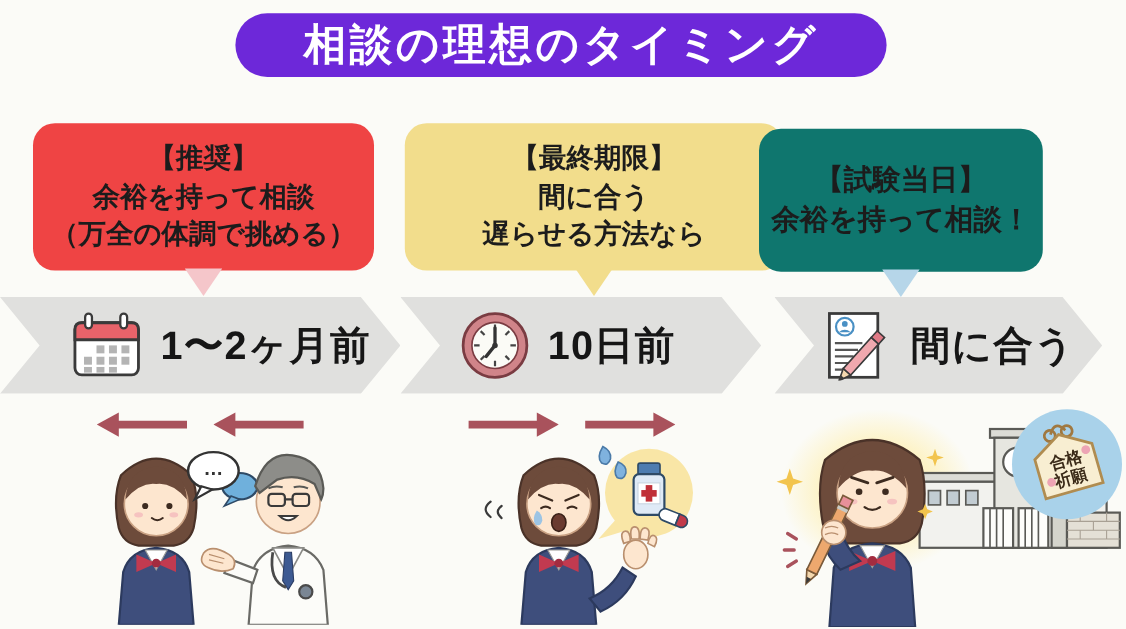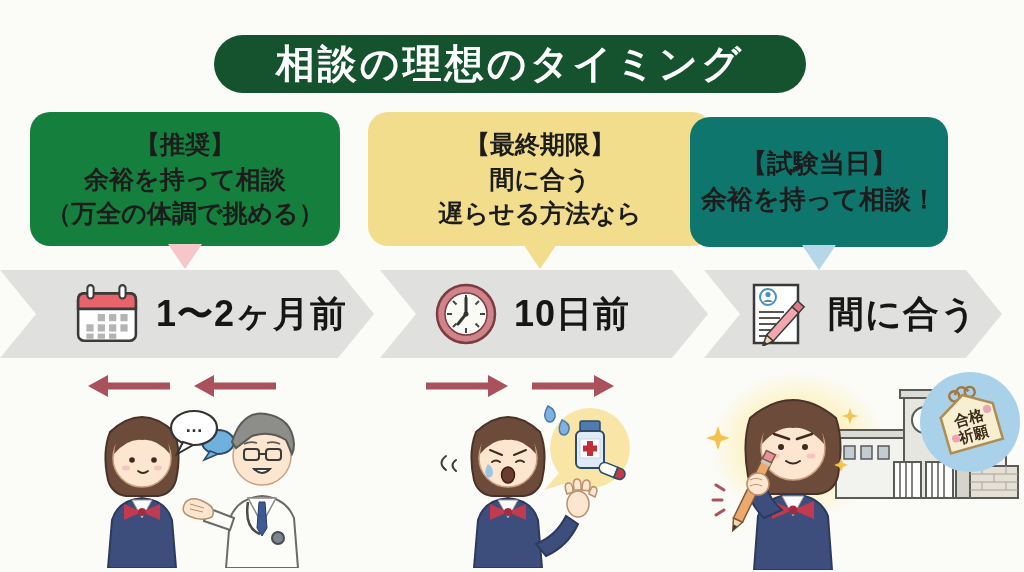--- a/index.html
+++ b/index.html
@@ -4,52 +4,52 @@
 <style>
   html,body{margin:0;padding:0;background:#fbfbf7;}
   .canvas{
     position:relative;width:1024px;height:572px;overflow:hidden;
     background:#fbfbf7;
     font-family:"Liberation Sans","DejaVu Sans",sans-serif;
     color:#1c1c1c;
   }
   
   .title-banner{
-    position:absolute;left:214px;top:35px;width:592px;height:58px;
-    background:#14532d;border-radius:30px;
+    position:absolute;left:214px;top:12px;width:592px;height:58px;
+    background:#6d28d9;border-radius:30px;
     display:flex;align-items:center;justify-content:center;
   }
   .title-banner span{
     color:#ffffff;font-size:39px;font-weight:bold;letter-spacing:3px;white-space:nowrap;
   }
   
   .bubble{
     position:absolute;top:112px;height:134px;border-radius:20px;
     display:flex;flex-direction:column;align-items:center;justify-content:center;
     font-weight:bold;font-size:25px;line-height:1.38;text-align:center;
   }
-  .bubble.pink{left:30px;width:310px;background:#15803d;}
+  .bubble.pink{left:30px;width:310px;background:#ef4444;}
   .bubble.yellow{left:368px;width:344px;background:#f2dd8c;}
   .bubble.blue{left:690px;top:117px;width:258px;height:130px;background:#0f766e;font-size:26px;}
   .tail{
     position:absolute;bottom:-23px;left:50%;margin-left:-17px;width:0;height:0;
     border-left:17px solid transparent;border-right:17px solid transparent;
     border-top:25px solid #000;
   }
   .pink .tail{border-top-color:#f5c6ca;}
   .yellow .tail{border-top-color:#f2dd8c;}
   .blue .tail{border-top-color:#b6d6e9;}
   
   .tl-seg{
     position:absolute;top:270px;height:88px;background:#e0e0de;
     clip-path:polygon(36px 50%,0 0,calc(100% - 36px) 0,100% 50%,calc(100% - 36px) 100%,0 100%);
     display:flex;align-items:center;
   }
-  .tl-seg.s1{left:0;width:358px;padding-left:16px;}
-  .tl-seg.s2{left:380px;width:328px;text-align:right;}
+  .tl-seg.s1{left:0;width:358px;padding-left:6px;}
+  .tl-seg.s2{left:364px;width:328px;text-align:right;}
   .tl-seg.s3{left:704px;width:298px;}
   .tl-seg .icon{flex:0 0 auto;}
   .tl-label{font-size:36px;font-weight:bold;letter-spacing:1px;white-space:nowrap;color:#161616;}
   .s1 .icon{margin-left:58px;margin-right:16px;}
   .s2 .icon{margin-left:54px;margin-right:16px;}
   .s3 .icon{margin-left:42px;margin-right:14px;}
   
   .shift-arrows{position:absolute;top:374px;display:flex;gap:22px;}
   .shift-arrows.left-group{left:88px;}
   .shift-arrows.right-group{left:424px;}

